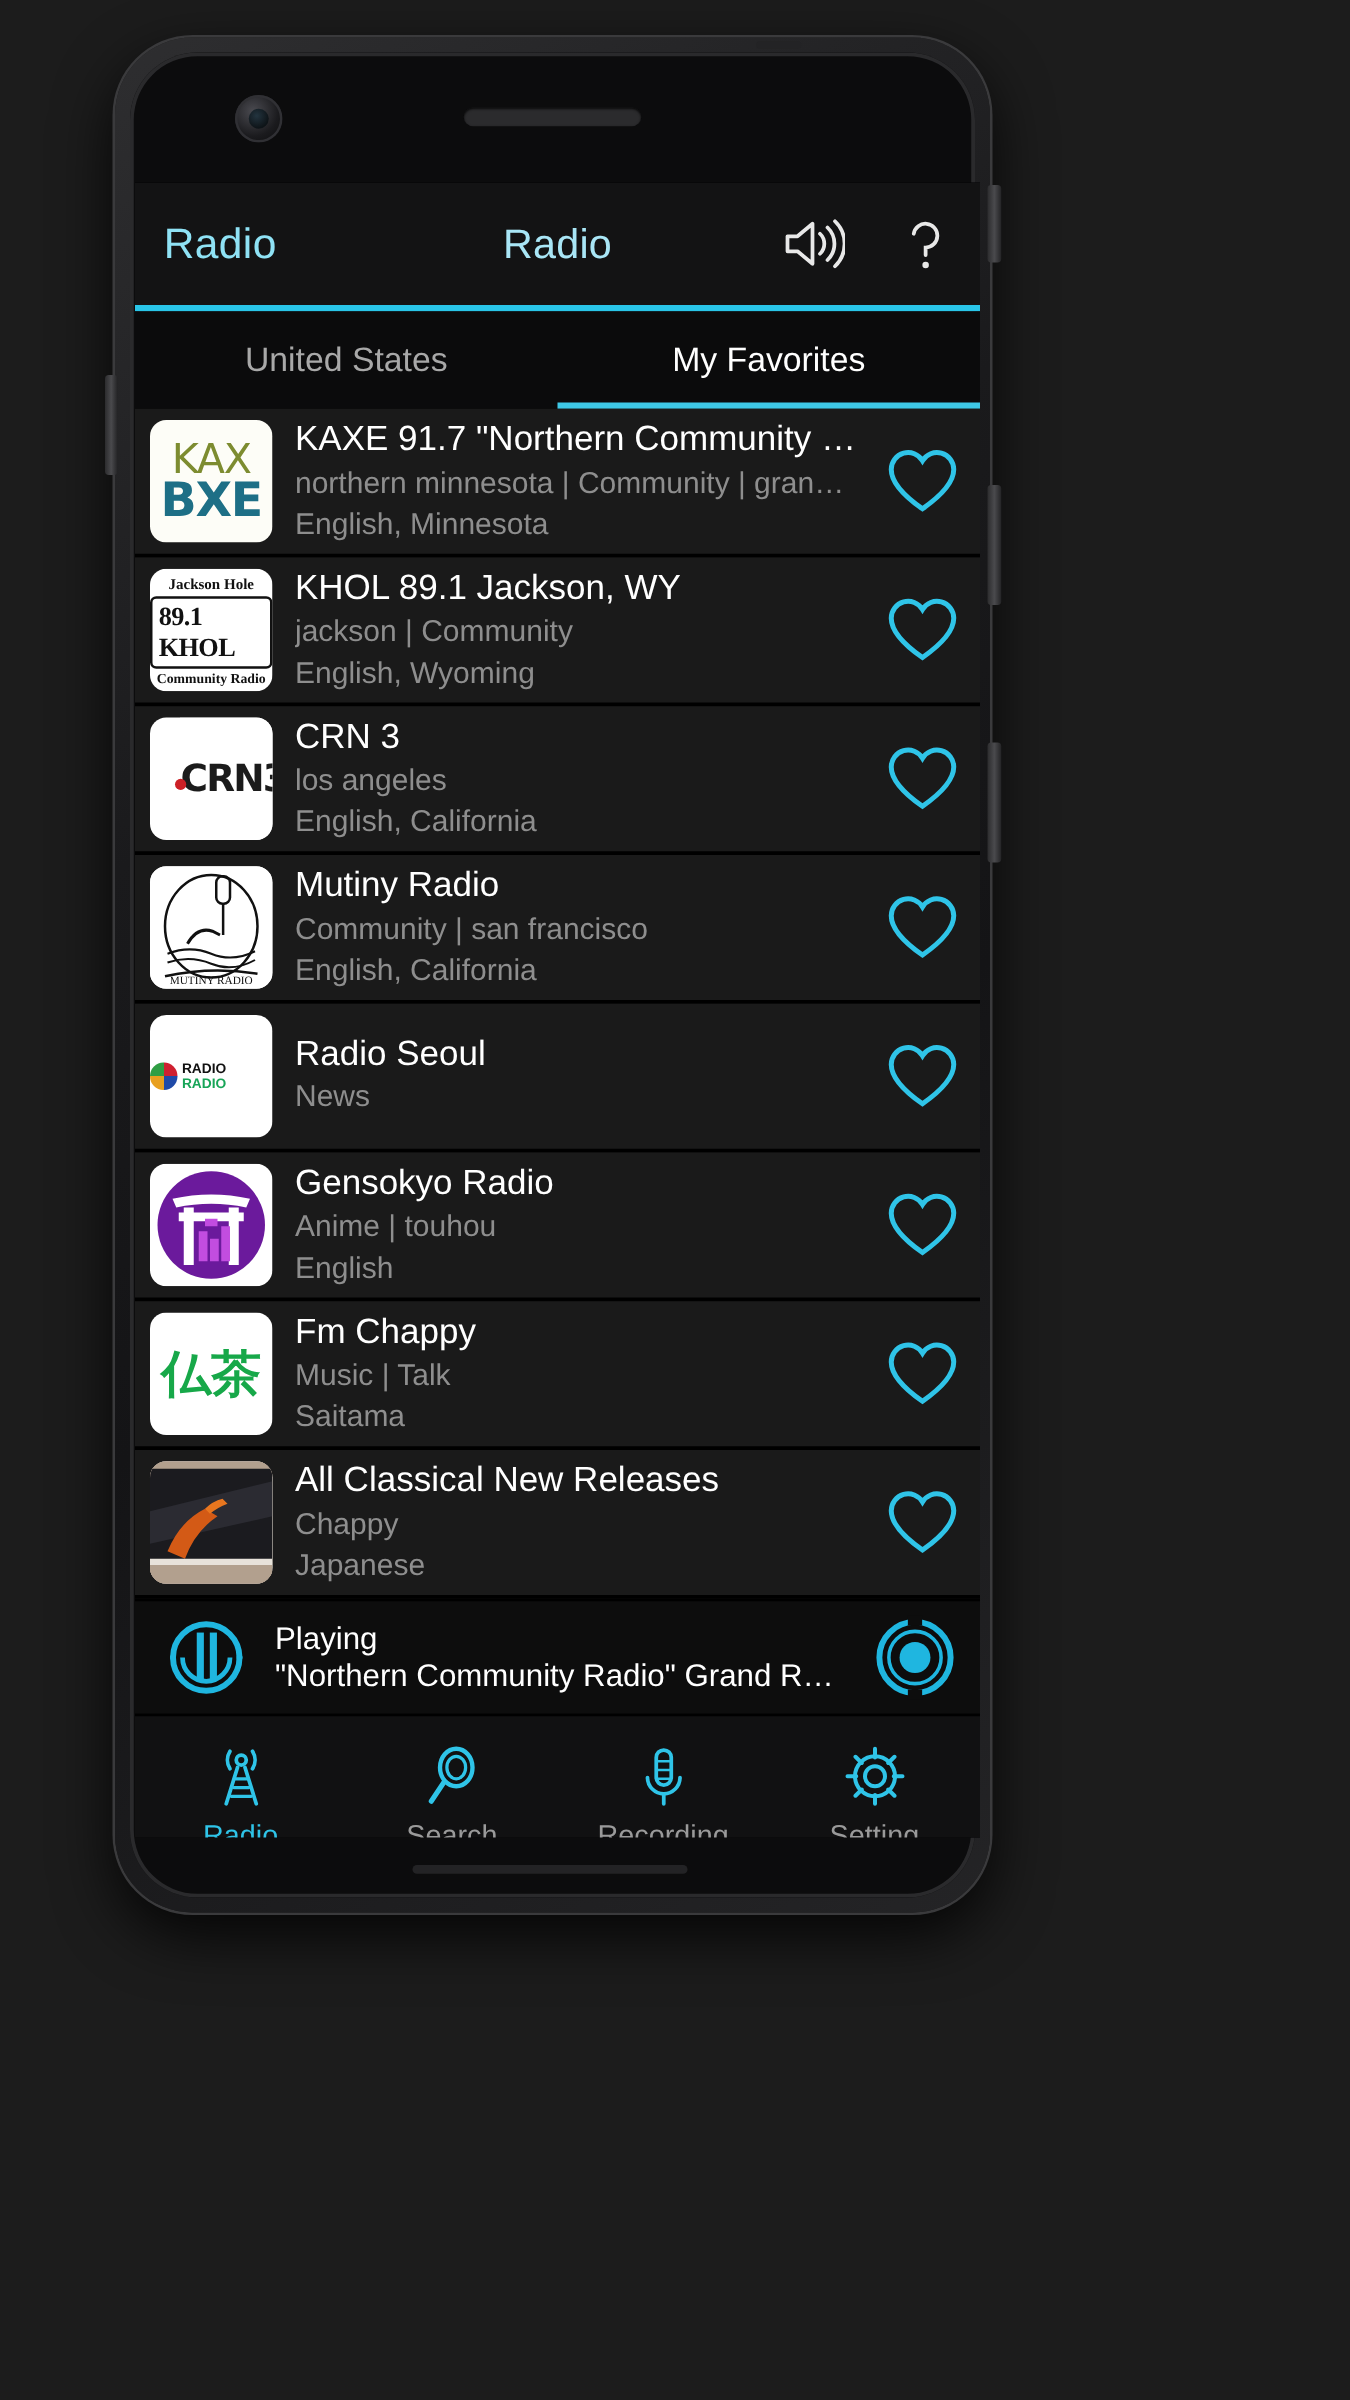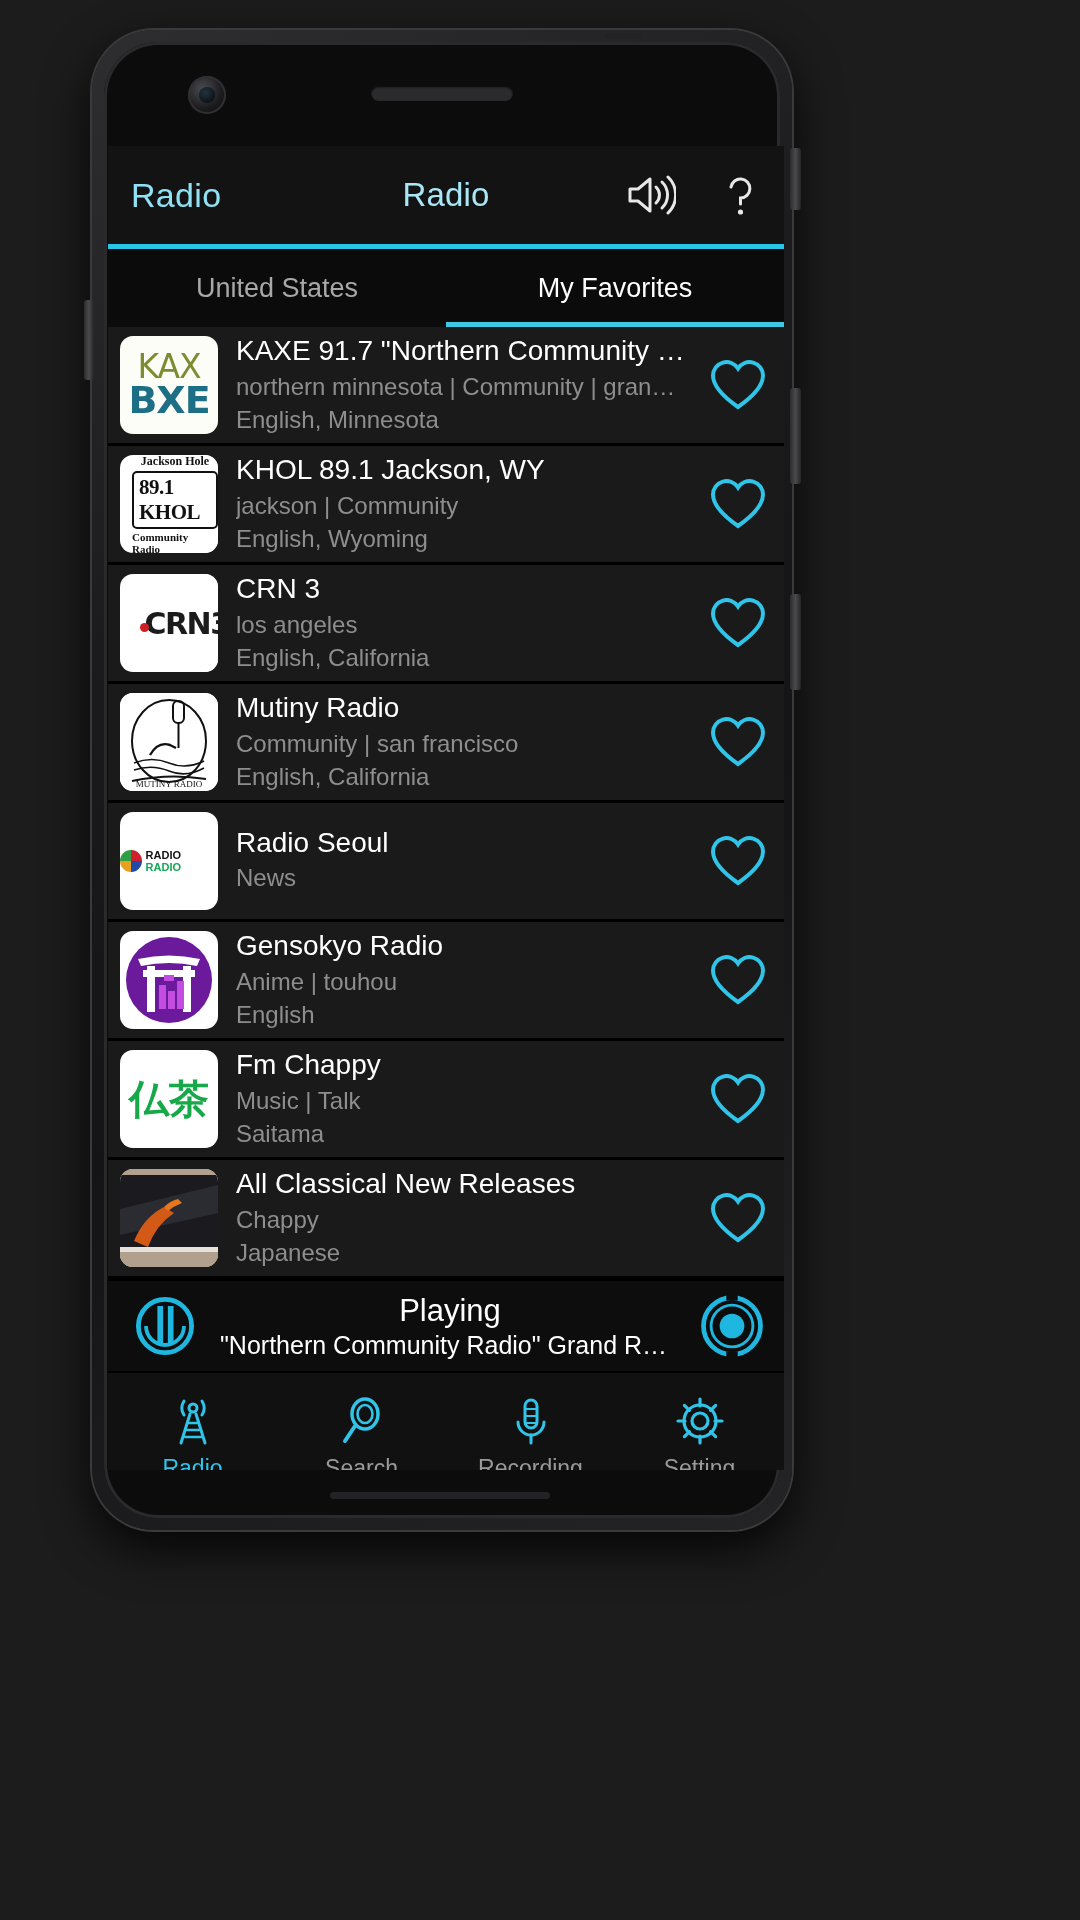--- a/index.html
+++ b/index.html
@@ -127,21 +127,21 @@
 
   
   .logo-kaxe { width:100%;height:100%;background:#fdfdf7;display:flex;flex-direction:column;
                align-items:center;justify-content:center;line-height:.92; }
   .logo-kaxe .l1 { color:#7d8c30; font-size:33px; font-weight:normal; letter-spacing:-1px;
                    font-family:"DejaVu Sans", sans-serif; }
   .logo-kaxe .l2 { color:#1d6f86; font-size:38px; font-weight:bold; letter-spacing:-1px;
                    font-family:"DejaVu Sans", sans-serif; }
   .logo-khol { width:100%;height:100%;background:#fff;display:flex;flex-direction:column;
                align-items:center;justify-content:center;color:#111;
-               font-family:"Liberation Serif", serif;margin-left:12px; }
+               font-family:"Liberation Serif", serif; }
   .logo-khol .t { font-size:12px; font-weight:bold; }
   .logo-khol .plate { border:2px solid #111; border-radius:5px; padding:2px 5px;
                       font-size:21px; font-weight:bold; letter-spacing:-.5px; margin:2px 0; }
   .logo-khol .b { font-size:11px; font-weight:bold; }
   .logo-crn { width:100%;height:100%;background:#fff;display:flex;align-items:center;
               justify-content:center;color:#1b1b1b;font-size:30px;font-weight:bold;
               letter-spacing:-1.5px; font-family:"DejaVu Sans", sans-serif;margin-left:36px; }
   .crn-dot { width:9px;height:9px;border-radius:50%;background:#cc2026;
              position:absolute; left:20px; top:49px; }
   .logo-mutiny { width:100%;height:100%;background:#fff;position:relative; }
@@ -159,21 +159,21 @@
                  font-family:"DejaVu Sans", sans-serif; }
   .logo-classical { width:100%;height:100%;background:#a89281;position:relative;overflow:hidden; }
 
   
   #player-bar {
     display:flex; align-items:center; height: 92px;
     background:#0d0d0d; padding-left: 16px; border-top:2px solid #000;
   }
   #player-btn { flex:0 0 82px; display:flex; align-items:center; justify-content:center; }
   #player-text { flex:1 1 auto; padding-left:14px; min-width:0; }
-  #player-status { color:#fff; font-size:31px; line-height:1.2;text-align:center; }
+  #player-status { color:#fff; font-size:25px; line-height:1.2; }
   #player-now { color:#fff; font-size:25px; line-height:1.2;
                 white-space:nowrap; overflow:hidden; text-overflow:ellipsis; }
   #player-rec { flex:0 0 104px; display:flex; align-items:center; justify-content:center; }
 
   
   #bottom-nav {
     display:flex; height: 132px; background:#111112;
     border-top:2px solid #000;
   }
   .nav-item {

